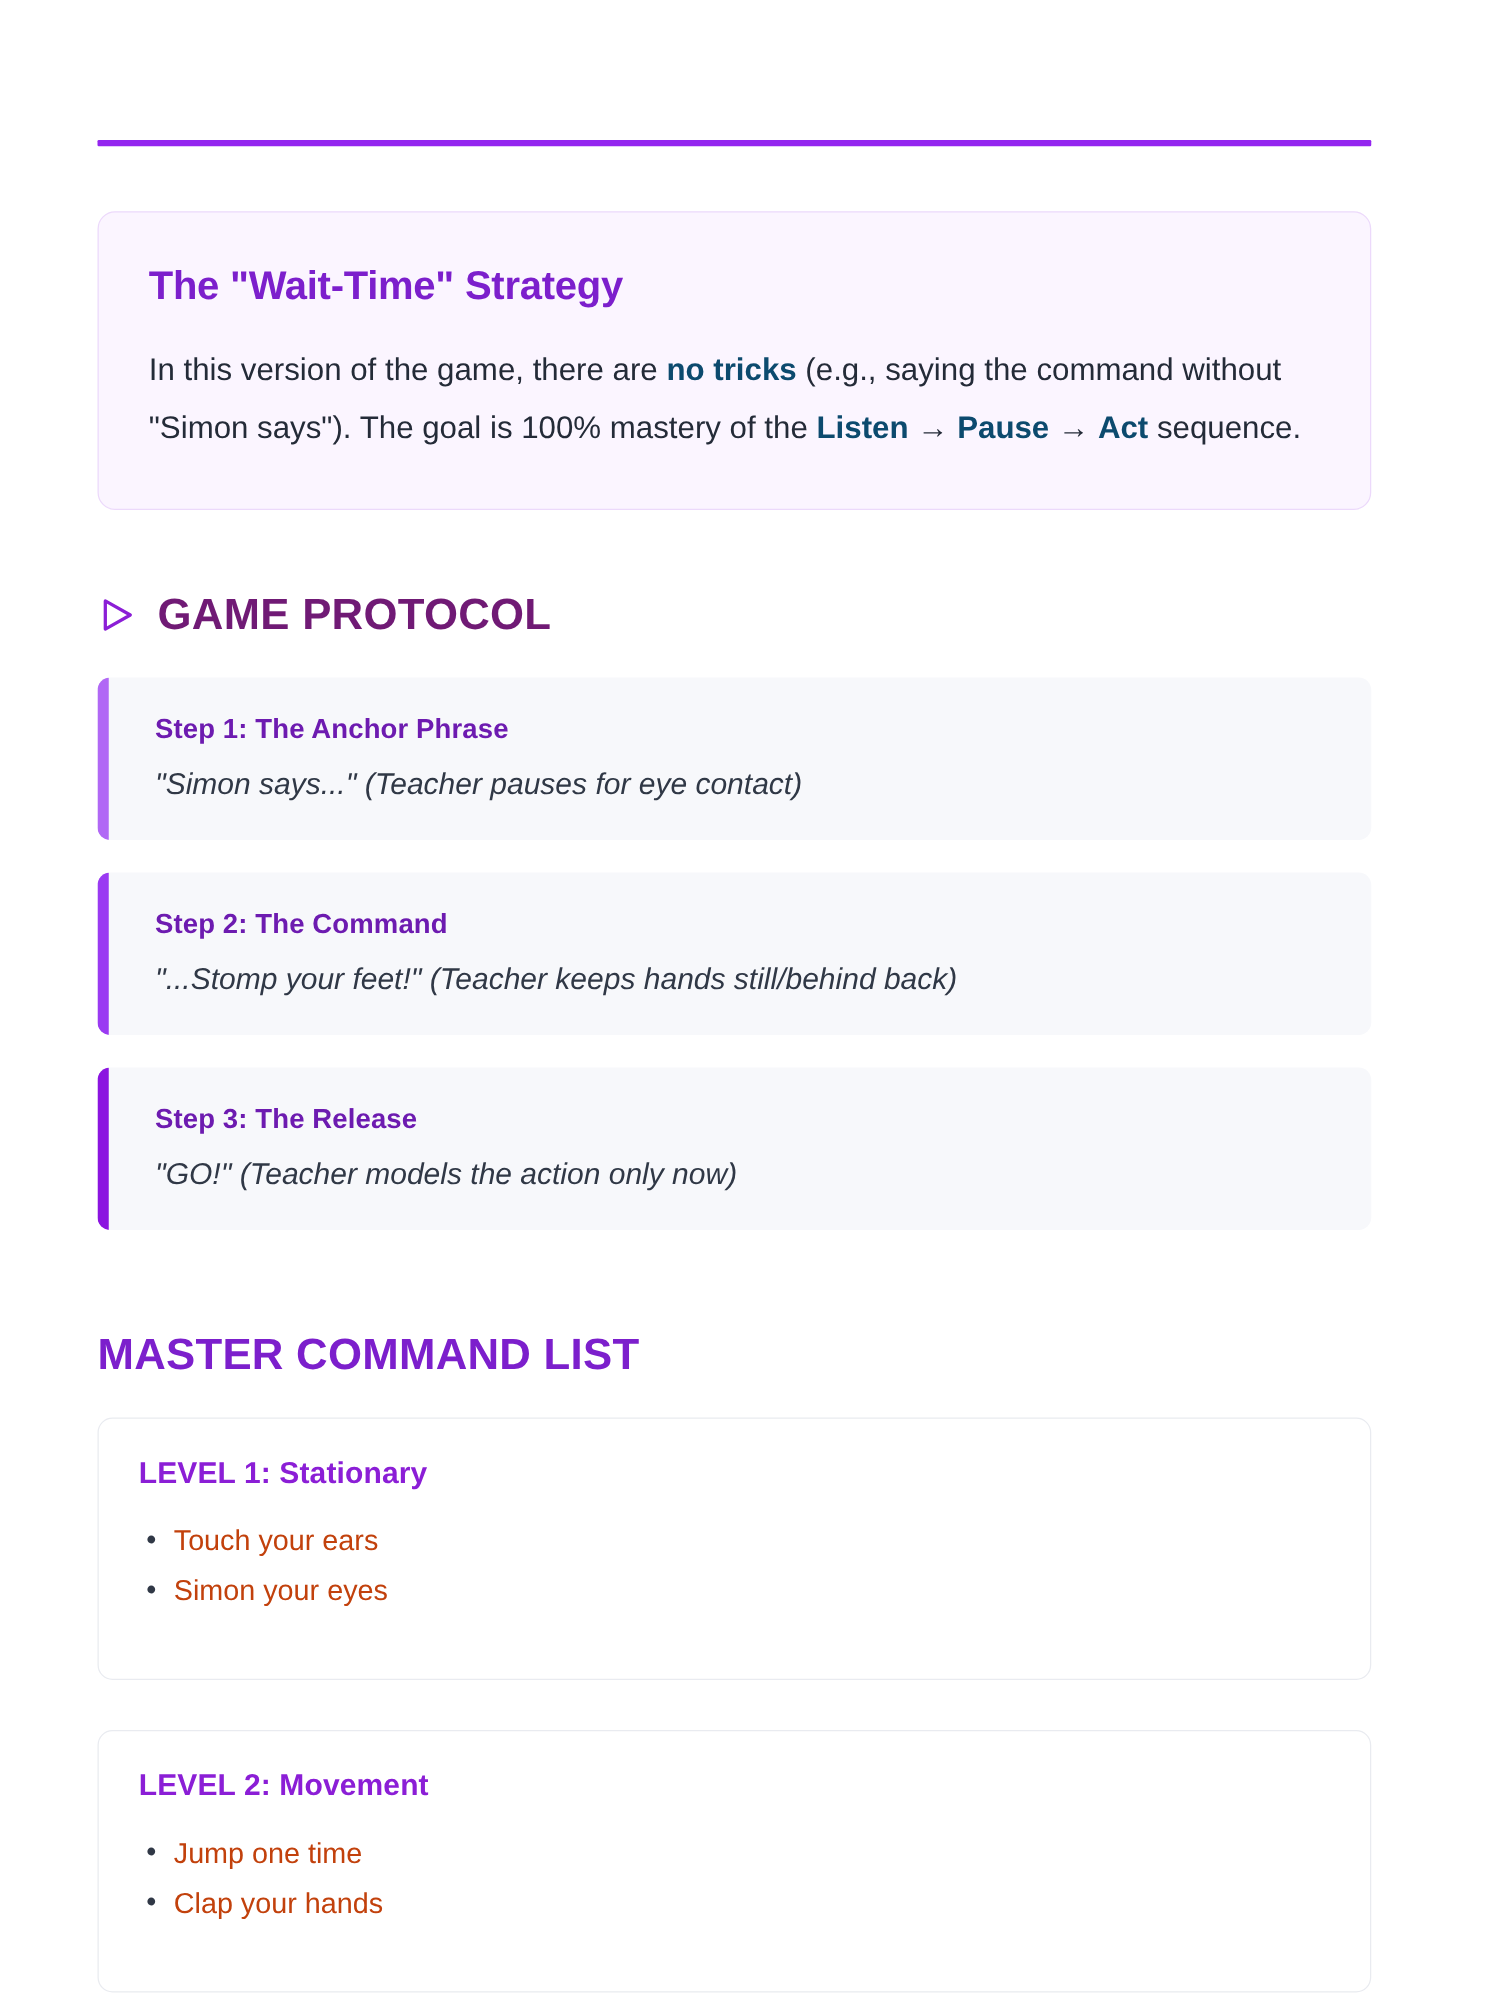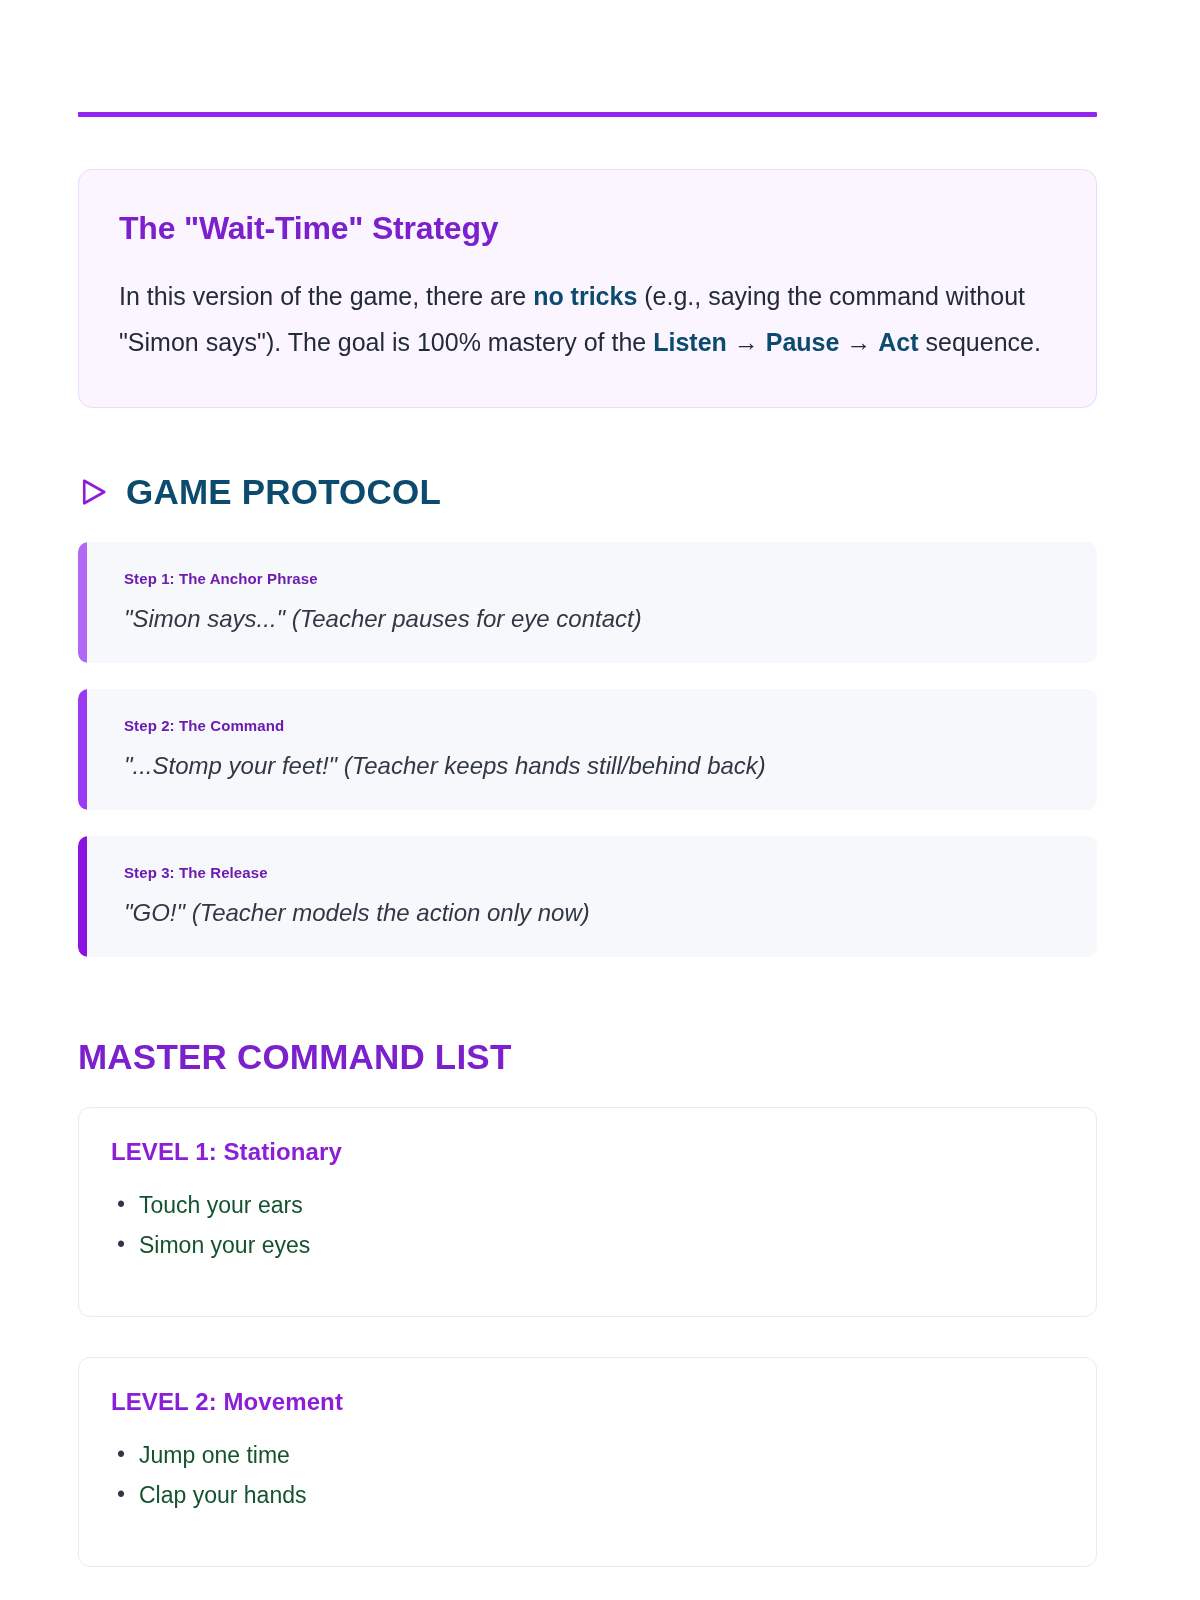--- a/index.html
+++ b/index.html
@@ -117,21 +117,21 @@
   .section-head .play-icon {
     width: 30px;
     height: 32px;
     flex: none;
     display: block;
   }
 
   .section-title {
     font-size: 35px;
     font-weight: bold;
-    color: #0c4a6e;
+    color: #701a75;
     letter-spacing: 0.2px;
   }
 
   .section-title-plain {
     font-size: 35px;
     font-weight: bold;
     color: #7c1fcc;
     letter-spacing: 0.2px;
     margin-top: 80px;
   }
@@ -156,21 +156,21 @@
     width: 9px;
     border-radius: 10px 0 0 10px;
     background: var(--accent, #a855f7);
   }
 
   .step-card.s1 { --accent: #b168f5; }
   .step-card.s2 { --accent: #9a3af2; }
   .step-card.s3 { --accent: #8b14e0; }
 
   .step-title {
-    font-size: 15px;
+    font-size: 22px;
     font-weight: bold;
     color: #6d1bb0;
     letter-spacing: 0.1px;
   }
 
   .step-line {
     margin-top: 18px;
     font-size: 24px;
     font-style: italic;
     color: #303846;
@@ -204,21 +204,21 @@
   .level-list {
     margin-top: 20px;
     list-style: none;
   }
 
   .level-list li {
     position: relative;
     padding-left: 28px;
     font-size: 23px;
     line-height: 1.72;
-    color: #14532d;
+    color: #c2410c;
   }
 
   .level-list li::before {
     content: "\2022";
     position: absolute;
     left: 6px;
     top: -1px;
     color: #303846;
     font-size: 23px;
   }

